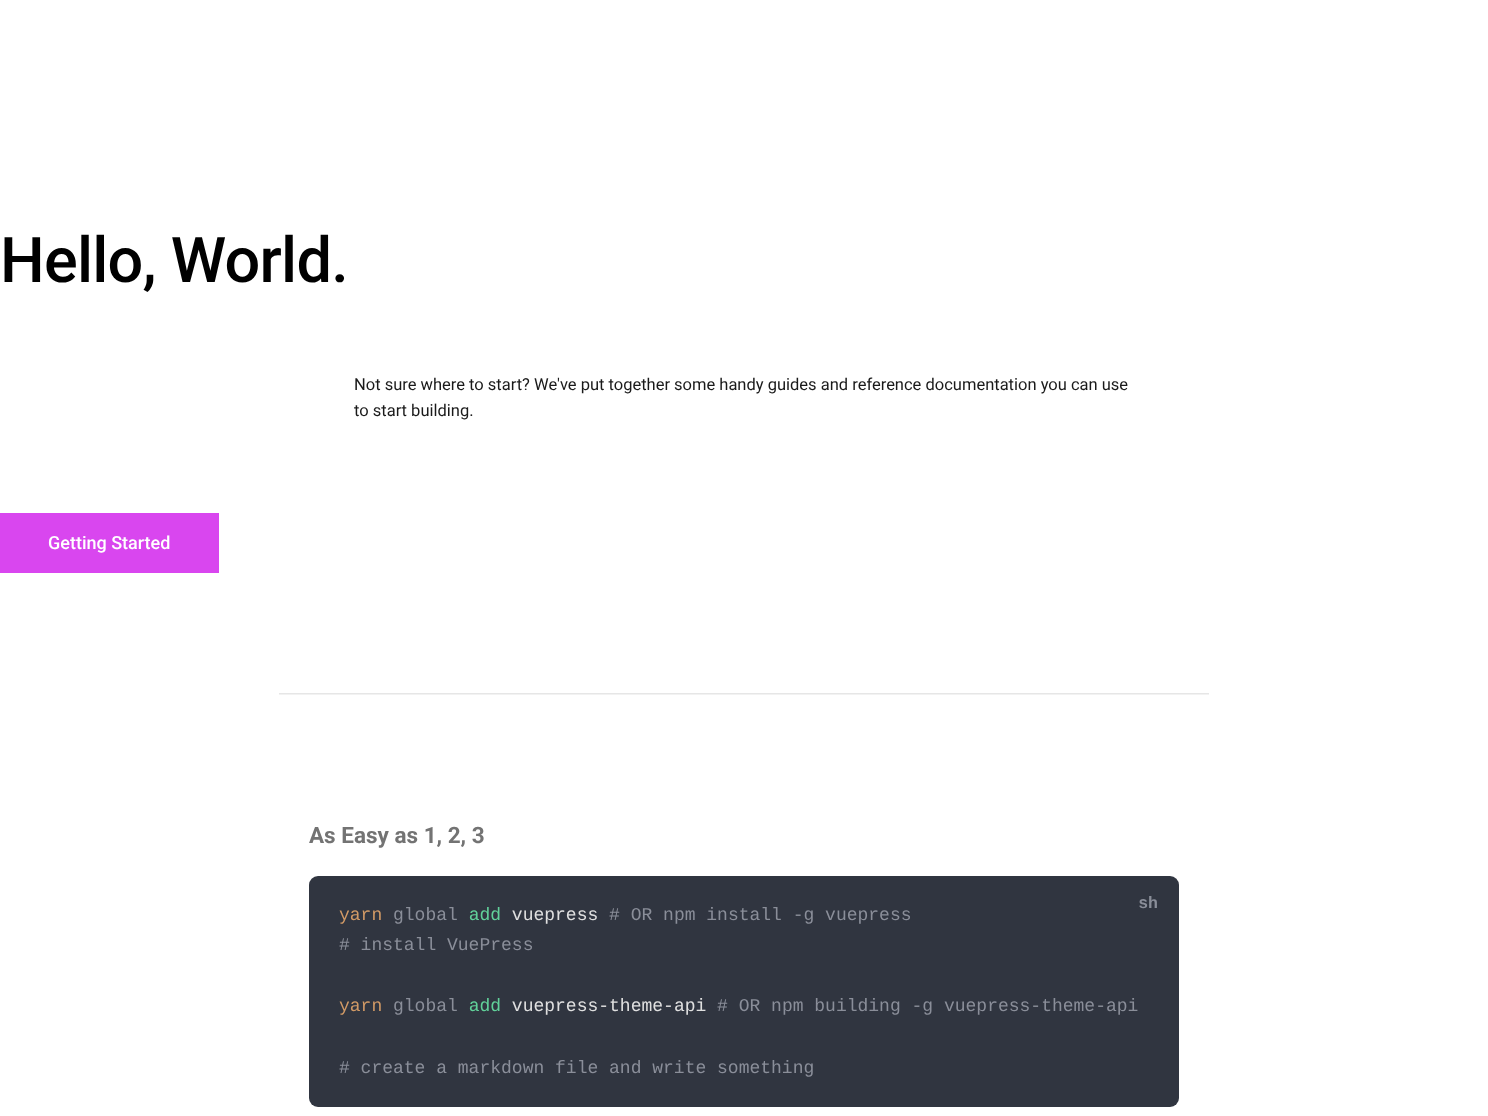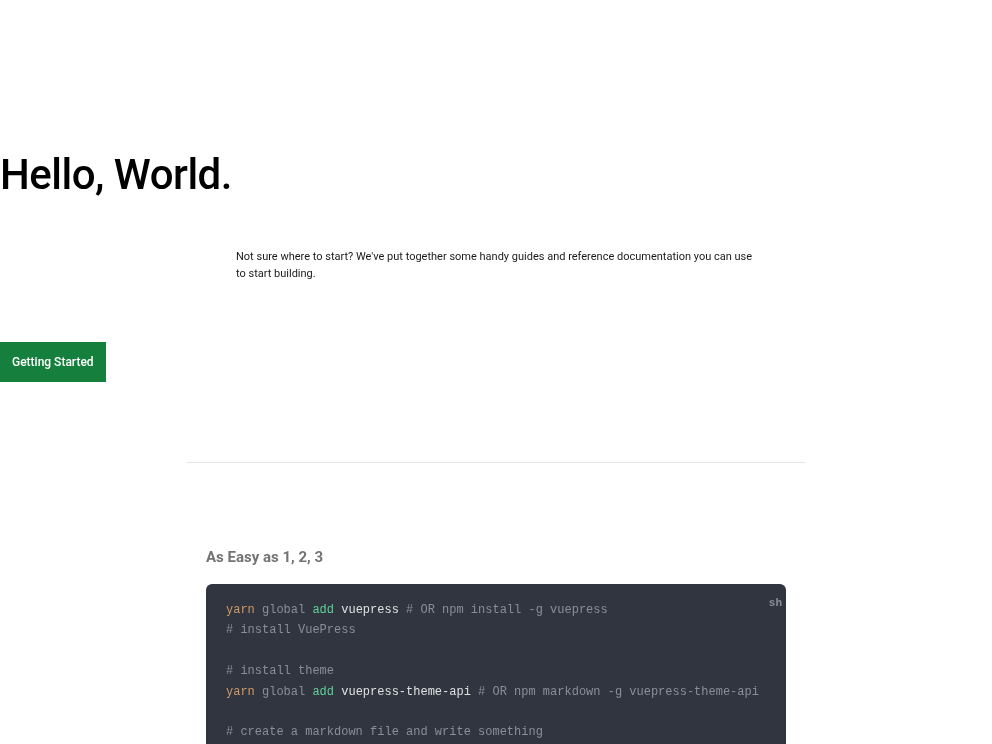--- a/index.html
+++ b/index.html
@@ -28,25 +28,25 @@
     }
     .hero-description {
       font-size: 11px;
       line-height: 1.5;
       max-width: 520px;
       margin: 16px auto 60px;
       color: #1a1a1a;
     }
     .cta-button {
       display: inline-block;
-      background: #15803d;
+      background: #d946ef;
       color: #ffffff;
       font-size: 12px;
       font-weight: 500;
-      padding: 13px 12px;
+      padding: 13px 32px;
       text-decoration: none;
       cursor: pointer;
       border: none;
     }
     .container {
       max-width: 620px;
       margin: 0 auto;
       padding: 0 20px;
     }
     .divider {
@@ -70,21 +70,21 @@
       padding: 16px 20px;
       position: relative;
       font-family: "SFMono-Regular", Consolas, "Liberation Mono", Menlo, monospace;
       font-size: 12px;
       line-height: 1.7;
       overflow: hidden;
     }
     .code-lang {
       position: absolute;
       top: 10px;
-      right: 4px;
+      right: 14px;
       font-size: 11px;
       color: #8a8e99;
       font-weight: bold;
     }
     .code-line {
       white-space: pre;
       color: #e0e0e0;
     }
     .tok-comment { color: #8a8e99; }
     .tok-yarn { color: #d19a66; }
@@ -107,21 +107,20 @@
 <div class="container">
   <div class="section">
     <h3 class="section-title">As Easy as 1, 2, 3</h3>
     <div class="code-block">
       <span class="code-lang">sh</span>
 
       <div class="code-line"><span class="tok-yarn">yarn</span><span class="tok-global"> global </span><span class="tok-add">add</span><span class="tok-pkg"> vuepress </span><span class="tok-comment"># OR npm install -g vuepress</span></div>
       <div class="code-line"><span class="tok-comment"># install VuePress</span></div>
       <div class="blank-line"></div>
 
-      <div class="code-line"><span class="tok-comment"># install theme</span></div>
-      <div class="code-line"><span class="tok-yarn">yarn</span><span class="tok-global"> global </span><span class="tok-add">add</span><span class="tok-pkg"> vuepress-theme-api </span><span class="tok-comment"># OR npm markdown -g vuepress-theme-api</span></div>
+      <div class="code-line"><span class="tok-yarn">yarn</span><span class="tok-global"> global </span><span class="tok-add">add</span><span class="tok-pkg"> vuepress-theme-api </span><span class="tok-comment"># OR npm building -g vuepress-theme-api</span></div>
       <div class="blank-line"></div>
 
       <div class="code-line"><span class="tok-comment"># create a markdown file and write something</span></div>
 
     </div>
   </div>
 </div>
 
 </body></html>

